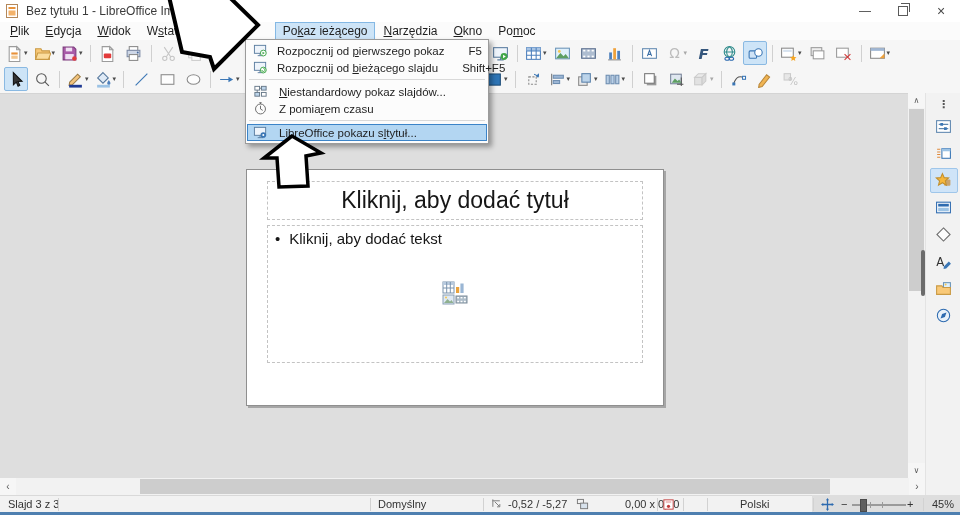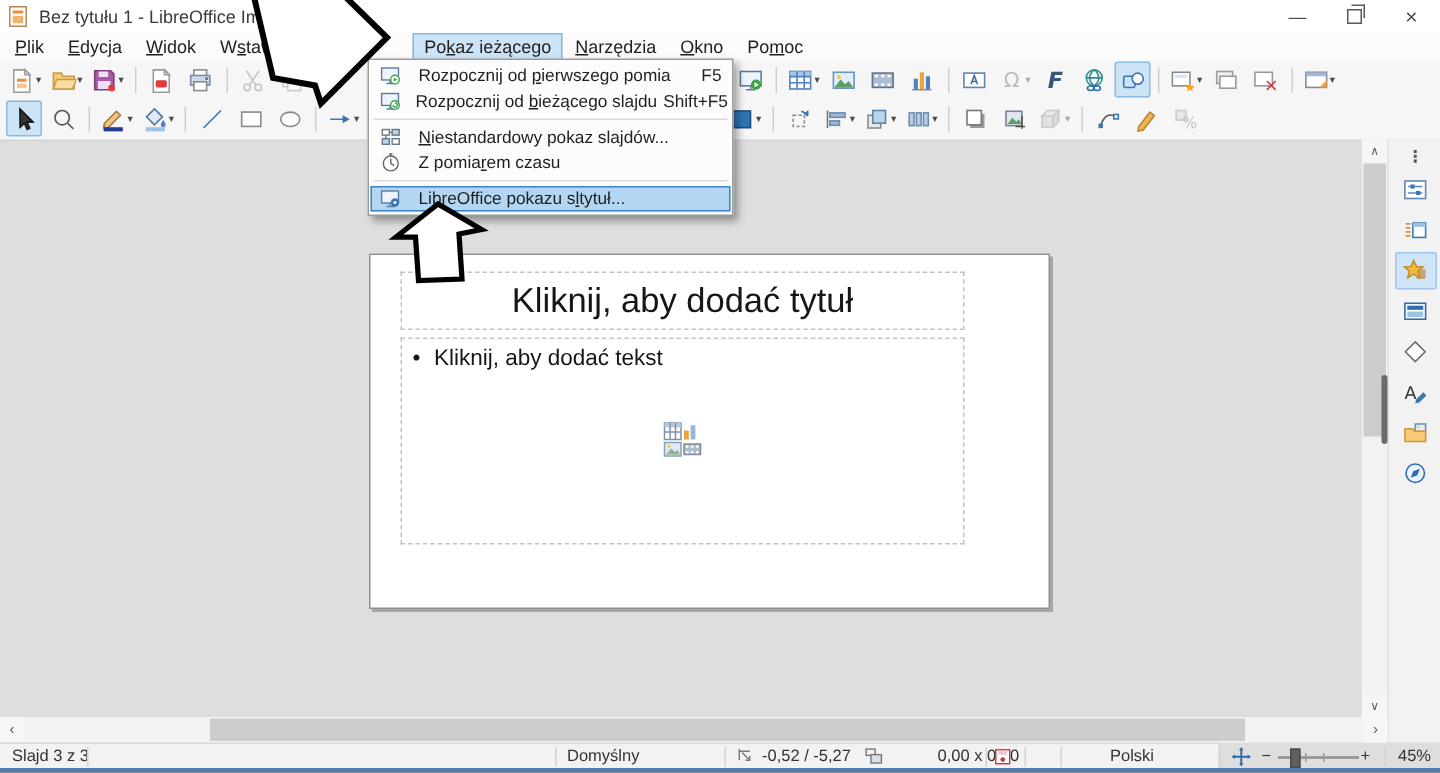--- a/index.html
+++ b/index.html
@@ -27,34 +27,34 @@
   .tbtn{height:22px;min-width:20px;padding:0 1px;margin:0 1px;display:flex;align-items:center;justify-content:center;border:1px solid transparent;border-radius:2px;}
   .tbtn.active{background:#cde4f7;border:1px solid #8ab9e2;}
   .tbtn.dis{opacity:.45;filter:grayscale(.6);}
   .dd{font-size:7px;color:#4a4a4a;margin-left:1px;}
   .tsep{width:1px;height:17px;background:#d0d0d0;margin:0 4px;}
   svg.i{display:block;}
   svg.i *{stroke-width:1;}
   svg.i text{font-family:"DejaVu Sans",sans-serif;}
   
   .workspace{position:absolute;left:0;top:93px;width:908px;height:385px;background:#dedede;}
-  .slide{position:absolute;left:246px;top:76px;width:416px;height:235px;background:#ffffff;border:1px solid #8f8f8f;box-shadow:2px 2px 0 #a6a6a6;padding-left:36px;}
+  .slide{position:absolute;left:246px;top:76px;width:416px;height:235px;background:#ffffff;border:1px solid #8f8f8f;box-shadow:2px 2px 0 #a6a6a6;}
   .ph{position:absolute;border:1px dashed #c3c3c3;}
   .ph-title{left:20px;top:11px;width:374px;height:37px;display:flex;align-items:center;justify-content:center;}
   .ph-title span{font-size:23px;color:#161616;}
   .ph-body{left:20px;top:55px;width:374px;height:136px;}
   .ph-bullet{position:absolute;left:7px;top:4px;font-size:15px;color:#161616;display:flex;gap:9px;}
   .ph-insert{position:absolute;left:0;top:0;width:100%;height:100%;display:flex;align-items:center;justify-content:center;}
   
   .menu-pop{position:absolute;left:245px;top:39px;width:240px;background:#fcfcfc;border:1px solid #9b9b9b;
             box-shadow:3px 3px 5px rgba(0,0,0,.35);z-index:60;font-size:11.5px;color:#1f1f1f;padding:2px 1px;}
   .mrow{display:flex;align-items:center;height:17px;padding:0 6px 0 6px;}
   .mrow .micon{width:17px;height:15px;margin-right:9px;display:flex;align-items:center;}
   .mrow .mlabel{flex:1;white-space:nowrap;}
-  .mrow .msc{color:#1f1f1f;margin-left:4px;}
+  .mrow .msc{color:#1f1f1f;margin-left:24px;}
   .mrow.hl{background:#b3d6f2;outline:1px solid #3c84c8;outline-offset:-1px;}
   .msep{height:1px;background:#d9d9d9;margin:3px 2px;}
   
   .overlay{position:absolute;left:0;top:0;width:960px;height:515px;z-index:100;pointer-events:none;}
   
   .vscroll{position:absolute;left:908px;top:93px;width:17px;height:385px;background:#f2f2f2;z-index:6;}
   .vs-arrow{position:absolute;left:0;width:17px;height:15px;display:flex;align-items:center;justify-content:center;font-size:8px;color:#5a5a5a;background:#f6f6f6;}
   .vs-thumb{position:absolute;left:1px;width:15px;background:#cdcdcd;}
   .sidebar{position:absolute;left:925px;top:93px;width:35px;height:402px;background:#f2f2f2;border-left:1px solid #e3e3e3;z-index:6;
            display:flex;flex-direction:column;align-items:center;}
@@ -480,21 +480,21 @@
   <div class="menu-pop">
     <div class="mrow">
       <span class="micon">
           <svg class="i" viewBox="0 0 16 16" width="15" height="15">
             <rect x="1.5" y="2.5" width="12" height="8.5" fill="#eef4fb" stroke="#5b7da0"></rect>
             <path d="M5 13.5h6M7.5 11v2.5" stroke="#5b7da0" fill="none"></path>
             <circle cx="11" cy="10.7" r="3.1" fill="#fff" stroke="#3fa648"></circle>
             <path d="M10.1 9.2l2.5 1.5-2.5 1.5z" fill="#3fa648"></path>
           </svg>
         </span>
-      <span class="mlabel"><span>Rozpocznij od </span><span class="mn">p</span><span>ierwszego pomia</span></span>
+      <span class="mlabel"><span>Rozpocznij od </span><span class="mn">p</span><span>ierwszego pokaz</span></span>
       <span class="msc">F5</span>
     </div>
     <div class="mrow">
       <span class="micon">
           <svg class="i" viewBox="0 0 16 16" width="15" height="15">
             <rect x="1.5" y="2.5" width="12" height="8.5" fill="#eef4fb" stroke="#5b7da0"></rect>
             <path d="M5 13.5h6M7.5 11v2.5" stroke="#5b7da0" fill="none"></path>
             <circle cx="11" cy="10.7" r="3.1" fill="#fff" stroke="#3fa648"></circle>
             <path d="M9.5 10.7a1.6 1.6 0 102.2-1.5" fill="none" stroke="#3fa648"></path>
             <path d="M11.2 8.2l1.2.9-1.4.6z" fill="#3fa648"></path>

